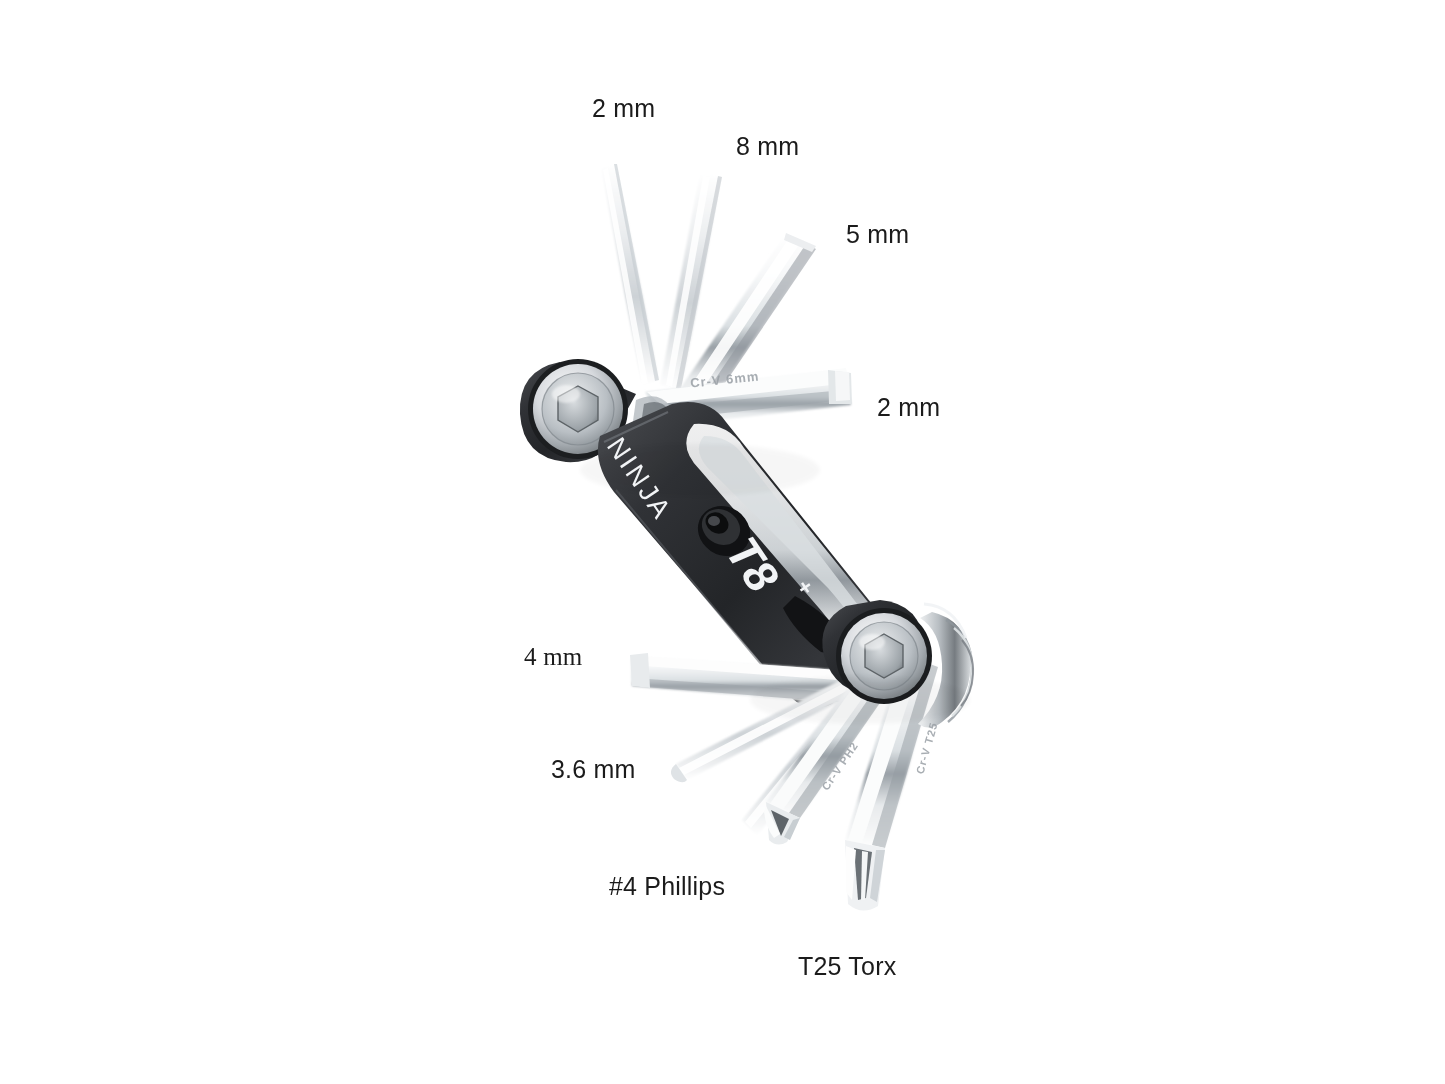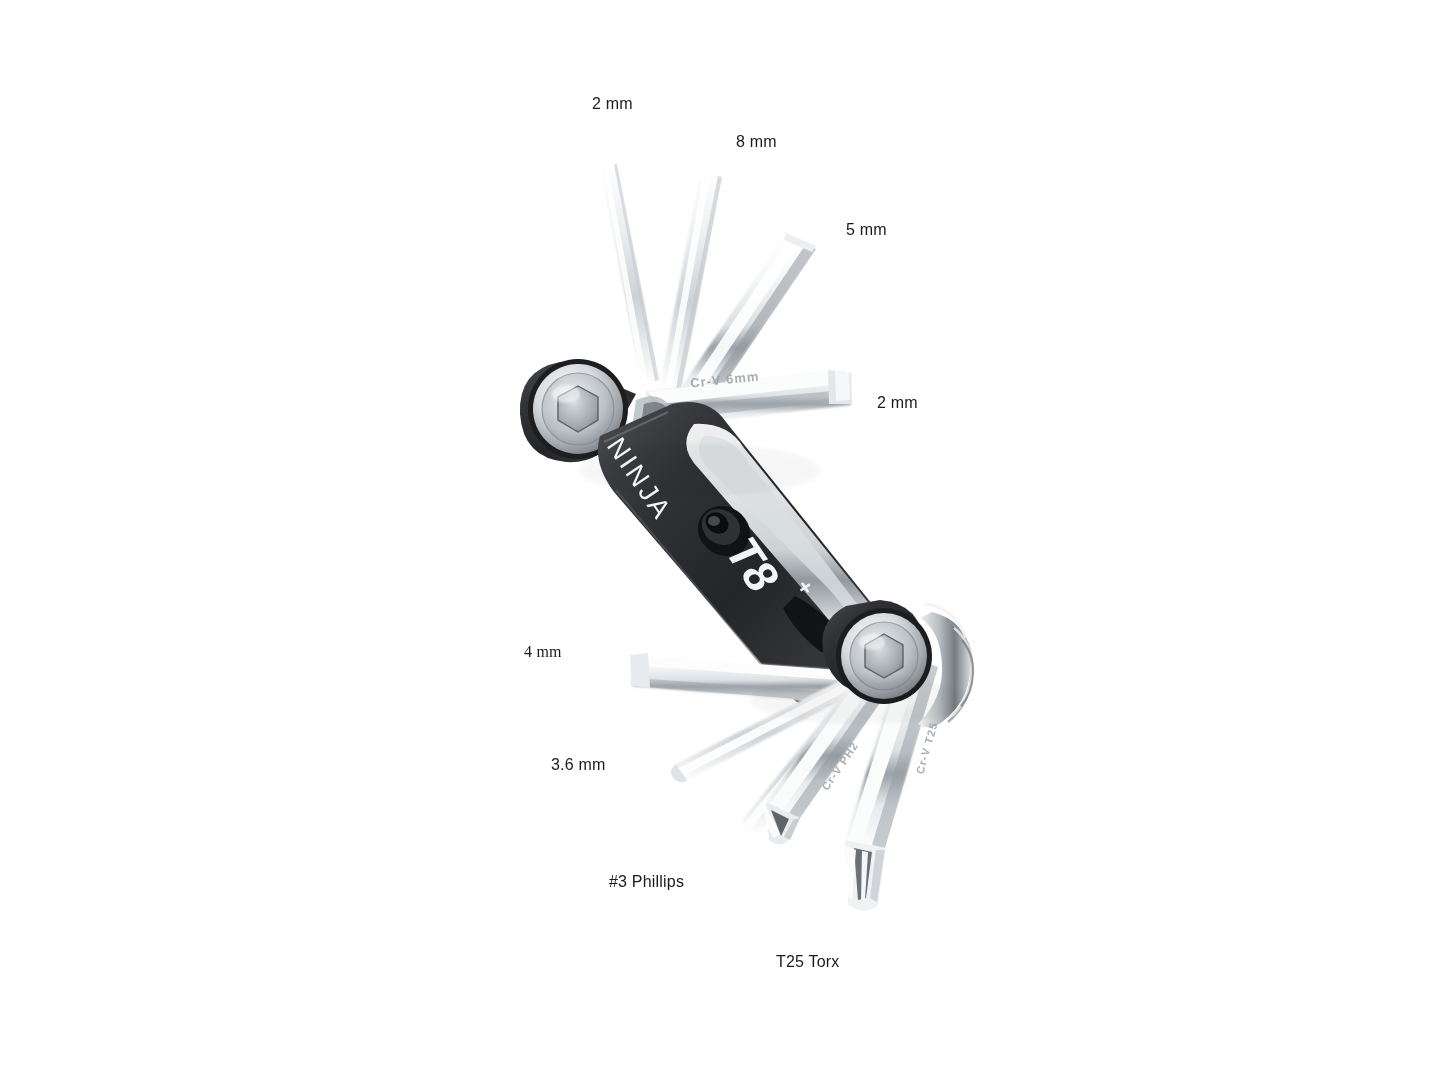--- a/index.html
+++ b/index.html
@@ -13,21 +13,21 @@
     height: 1084px;
     background: #ffffff;
     overflow: hidden;
     font-family: "Liberation Sans", sans-serif;
   }
 
   
   .label {
     position: absolute;
     color: #1b1b1b;
-    font-size: 16px;
+    font-size: 25px;
     font-weight: 400;
     letter-spacing: 0.2px;
     white-space: nowrap;
     line-height: 1;
   }
 
   
   #tool {
     position: absolute;
     left: 0;
@@ -303,17 +303,17 @@
   <div class="label" style="left:736px; top:134px;">8 mm</div>
 
   <div class="label" style="left:846px; top:222px;text-align:center;">5 mm</div>
 
   <div class="label" style="left:877px; top:395px;">2 mm</div>
 
   <div class="label" style="left:524px; top:644px;font-family:Liberation Serif, serif;">4 mm</div>
 
   <div class="label" style="left:551px; top:757px;">3.6 mm</div>
 
-  <div class="label" style="left:609px; top:874px;">#3 Phillips</div>
-
-  <div class="label" style="left:776px; top:954px;">T25 Torx</div>
+  <div class="label" style="left:609px; top:874px;">#4 Phillips</div>
+
+  <div class="label" style="left:798px; top:954px;">T25 Torx</div>
 
 </div>
 
 </body></html>

